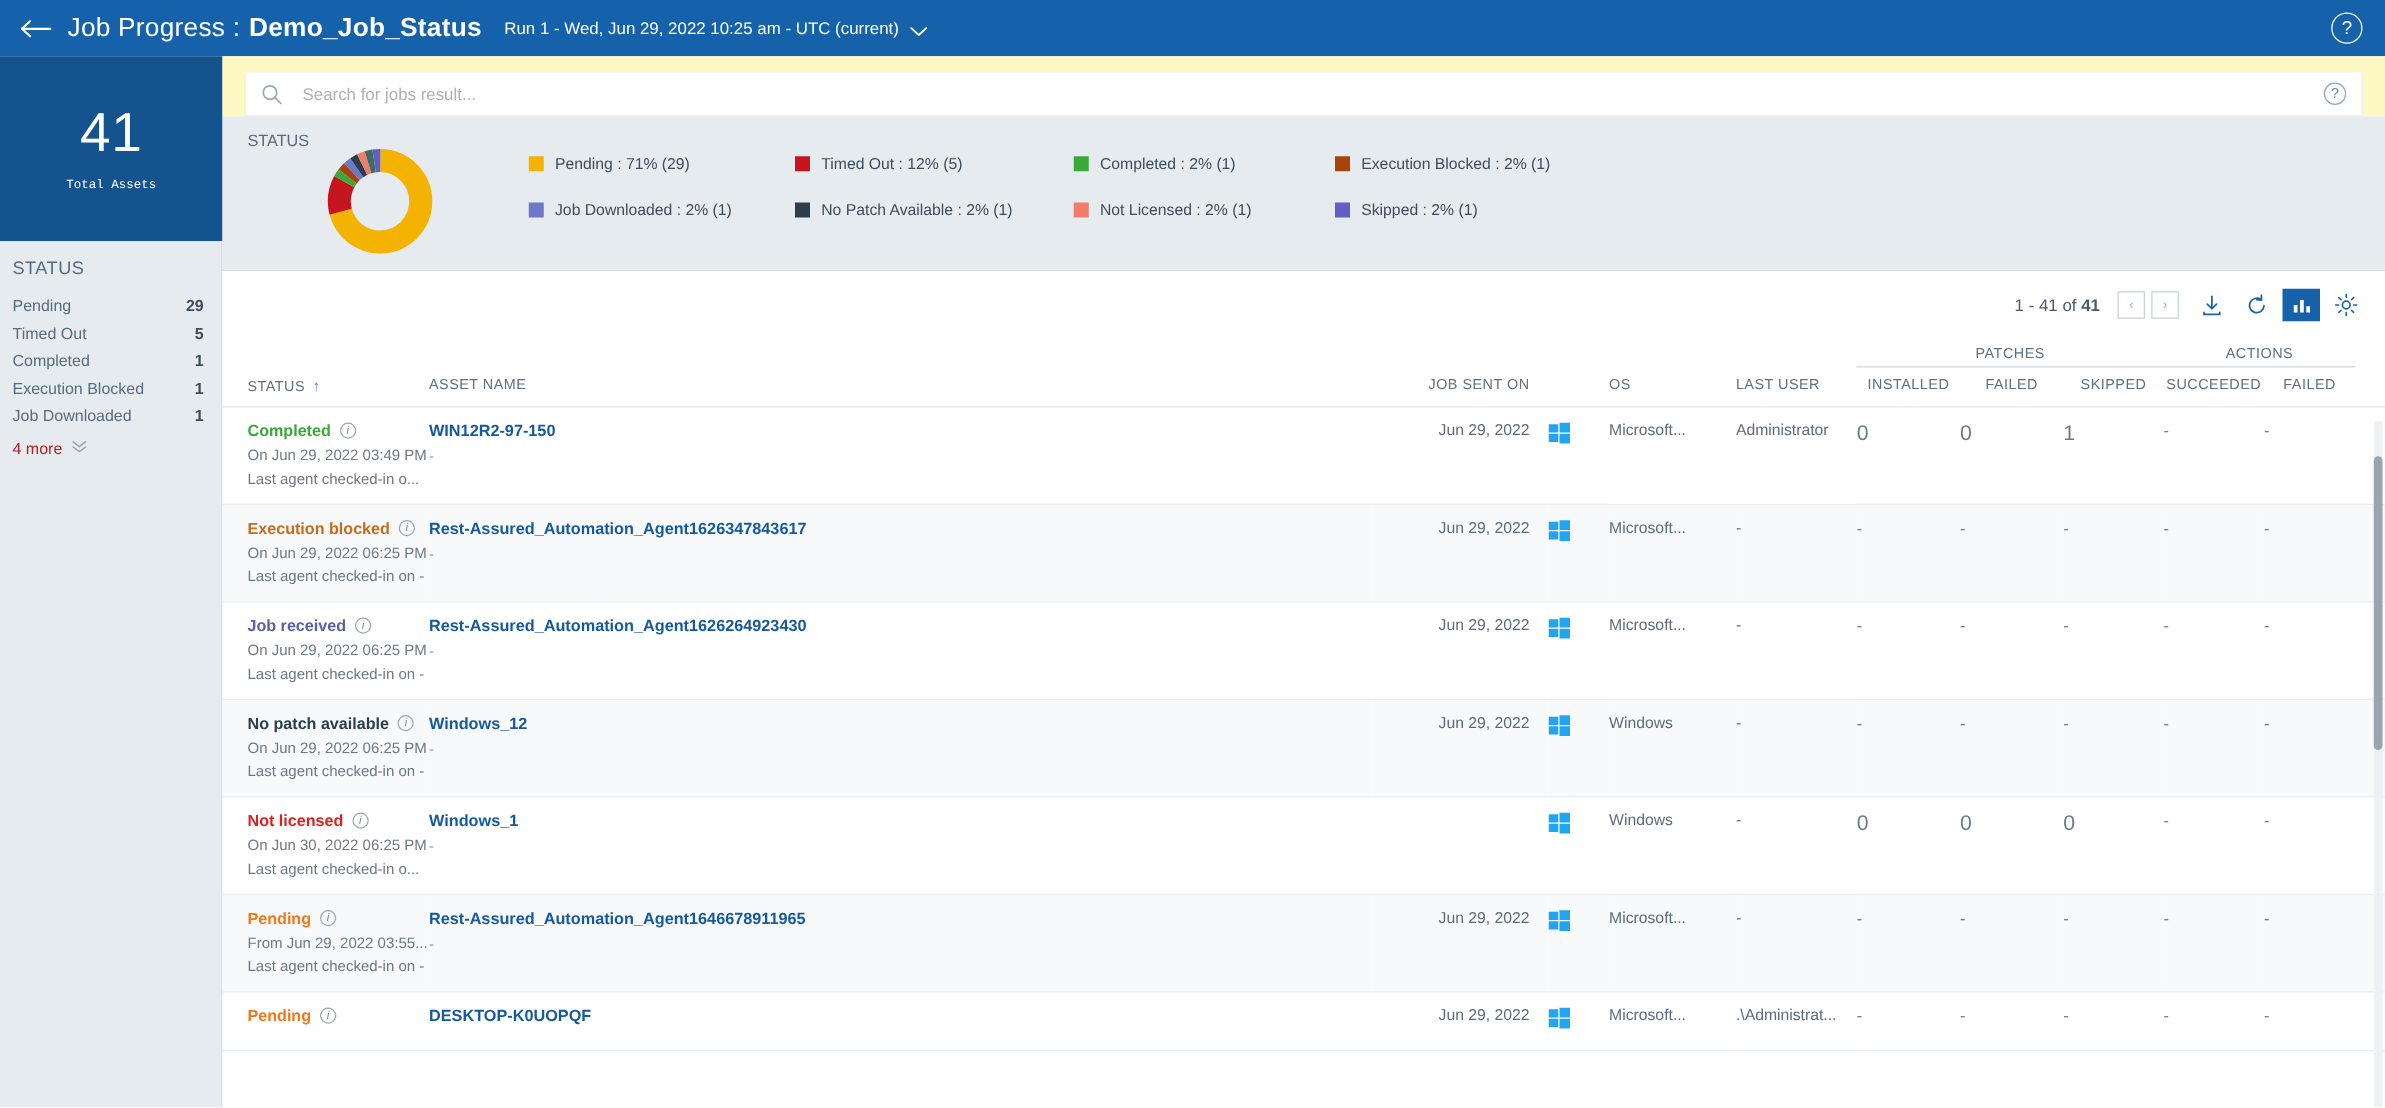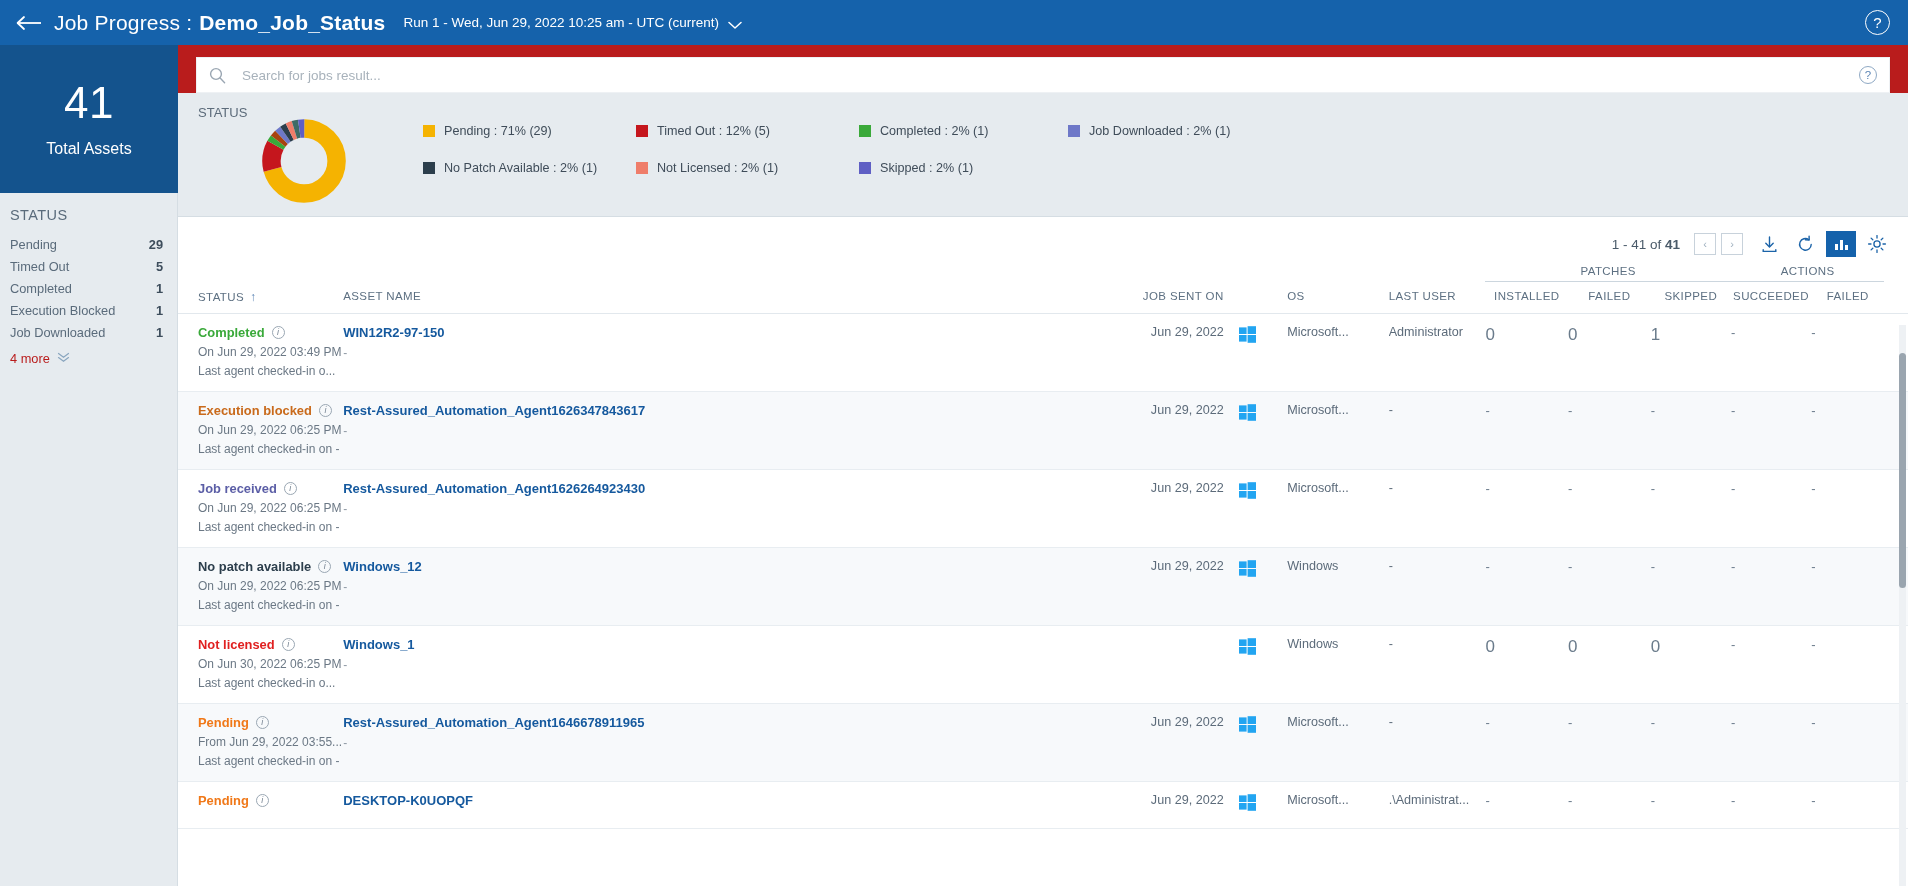--- a/index.html
+++ b/index.html
@@ -54,21 +54,21 @@
   
   .leftcol { width: 178px; min-width: 178px; display: flex; flex-direction: column; }
   .total-assets {
     background: #14538d;
     color: #ffffff;
     height: 148px; min-height: 148px;
     display: flex; flex-direction: column;
     align-items: center; justify-content: center;
   }
   .total-assets .num { font-size: 44px; font-weight: 300; line-height: 1.05; letter-spacing: .5px;}
-  .total-assets .lbl { font-size: 16px; margin-top: 13px; font-weight: 400; }
+  .total-assets .lbl { font-size: 10px; margin-top: 13px; font-weight: 400; font-family: Liberation Mono, monospace; }
 
   .status-panel {
     flex: 1 1 auto;
     background: #e6ebef;
     padding: 14px 12px 10px 10px;
     border-right: 1px solid #d5dde3;
   }
   .status-panel h3 {
     margin: 0 0 10px 0;
     font-size: 14.5px; font-weight: 400; color: #5a6b7b;
@@ -84,21 +84,21 @@
   .more-link {
     margin-top: 8px; font-size: 12.8px; color: #b91c1c;
     display: flex; align-items: center; gap: 7px; cursor: pointer;
   }
   .dbl-chev { font-size: 11px; color: #8aa6bf; line-height: 1; }
 
   
   .rightcol { flex: 1 1 auto; min-width: 0; display: flex; flex-direction: column; }
 
   
-  .search-zone { background: #b91c1c; padding: 12px 18px 0 18px; }
+  .search-zone { background: #fef9c3; padding: 12px 18px 0 18px; }
   .search-box {
     background: #ffffff;
     height: 36px;
     display: flex; align-items: center;
     padding: 0 12px 0 12px;
     border: 1px solid #eef1f4;
     box-shadow: 0 1px 2px rgba(0,0,0,.05);
   }
   .search-box .mag { width: 17px; height: 17px; margin-right: 14px; flex: 0 0 auto; }
   .search-box input {
@@ -131,21 +131,21 @@
     grid-template-columns: 190px 200px 186px 1fr;
     row-gap: 7px; column-gap: 0px;
     padding-left: 12px;
     align-content: center;
     gap: 23px;
   }
   .legend-item { display: flex; align-items: center; font-size: 12.6px; color: #3f4c59; }
   .legend-swatch { width: 12px; height: 12px; margin-right: 9px; flex: 0 0 auto; }
 
   
-  .table-zone { flex: 1 1 auto; min-height: 0; background: #fff; display: flex; flex-direction: column; position: relative; }
+  .table-zone { flex: 1 1 auto; min-height: 0; background: #fff; display: flex; flex-direction: column; position: relative; gap: 12px; }
   .table-toolbar {
     display: flex; align-items: center; justify-content: flex-end;
     gap: 0px; padding: 14px 16px 8px 0;
     height: 48px; min-height: 48px;
   }
   .pagecount { font-size: 13.5px; color: #4a5a69; margin-right: 14px; white-space: nowrap; }
   .pagecount b { font-weight: 700; }
   .pg-btn {
     width: 22px; height: 22px; border: 1px solid #c8d2db; background: #fff;
     display: flex; align-items: center; justify-content: center;
@@ -319,20 +319,24 @@
                 <span class="legend-swatch" style="background:#f5b301"></span>
                 <span>Pending : 71% (29)</span>
               </div>
               <div class="legend-item">
                 <span class="legend-swatch" style="background:#c5161d"></span>
                 <span>Timed Out : 12% (5)</span>
               </div>
               <div class="legend-item">
                 <span class="legend-swatch" style="background:#3aa93a"></span>
                 <span>Completed : 2% (1)</span>
+              </div>
+              <div class="legend-item">
+                <span class="legend-swatch" style="background:#a8430e"></span>
+                <span>Execution Blocked : 2% (1)</span>
               </div>
               <div class="legend-item">
                 <span class="legend-swatch" style="background:#6e78c8"></span>
                 <span>Job Downloaded : 2% (1)</span>
               </div>
               <div class="legend-item">
                 <span class="legend-swatch" style="background:#2c3e4c"></span>
                 <span>No Patch Available : 2% (1)</span>
               </div>
               <div class="legend-item">

